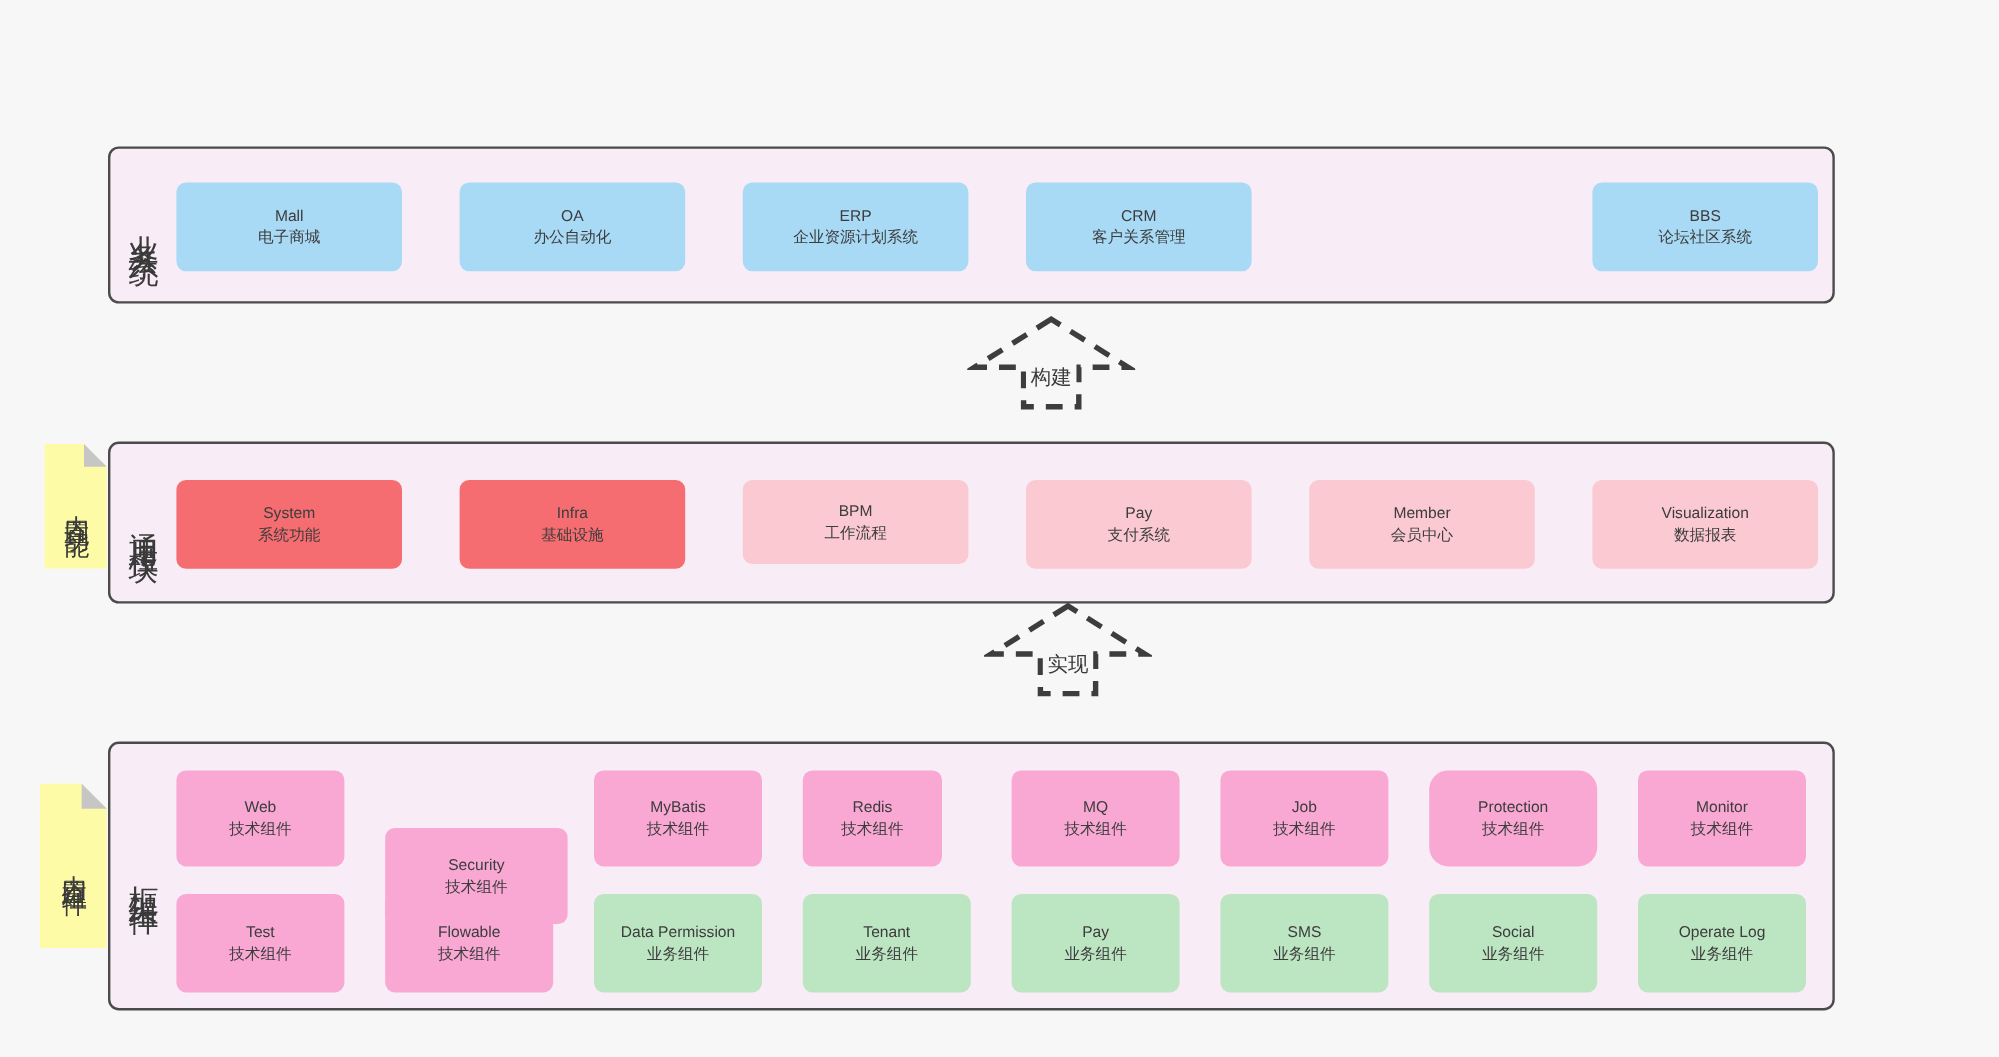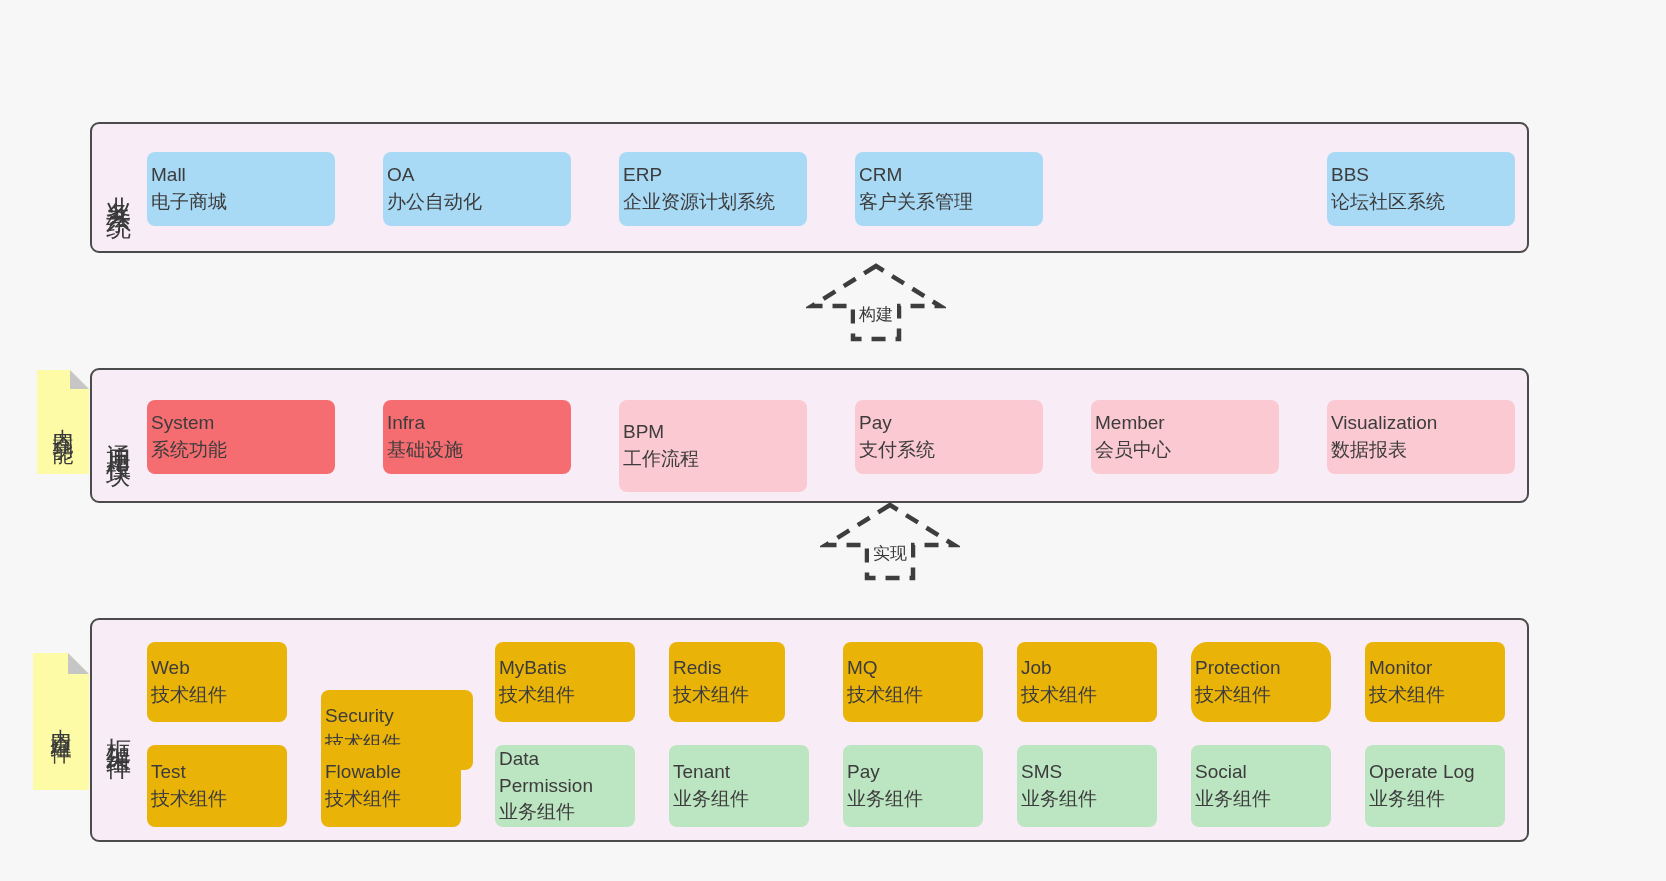--- a/index.html
+++ b/index.html
@@ -13,27 +13,27 @@
     background:#f8edf6; border:2px solid #4b4b4b; border-radius:9px;
   }
   .band-label {
     position:absolute; left:11px; top:50%; transform:translateY(-50%);
     writing-mode:vertical-rl; text-orientation:upright;
     font-size:25px; letter-spacing:6px; color:#3a3a3a; white-space:nowrap;
   }
   .box {
     position:absolute; box-sizing:border-box; border-radius:8px;
     display:flex; flex-direction:column; align-items:center; justify-content:center;
-    text-align:left; font-size:19px; line-height:1.4; padding:2px 4px;
+    text-align:center; font-size:13px; line-height:1.4; padding:2px 4px;
   }
   .box .en, .box .zh { display:block; width:100%; }
   .blue       { background:#a8d9f5; }
   .red        { background:#f66d71; }
   .pink       { background:#fbc9d2; }
-  .green      { background:#eab308; }
+  .green      { background:#f9a8d4; }
   .lightgreen { background:#bce5c2; }
   .sticky { position:absolute; }
   .sticky svg { display:block; }
   .sticky-label {
     position:absolute; left:50%; top:50%; transform:translate(-50%,-50%);
     writing-mode:vertical-rl; text-orientation:upright;
     font-size:21px; letter-spacing:5px; color:#3a3a3a; white-space:nowrap;
   }
   .arrow { position:absolute; width:140px; height:82px; }
   .arrow svg { display:block; }
@@ -90,21 +90,21 @@
   <div class="band" style="top:368px;height:135px;">
     <div class="band-label">通用模块</div>
     <div class="box red" style="left:55px;top:30px;width:188px;height:74px;">
       <span class="en">System</span>
       <span class="zh">系统功能</span>
     </div>
     <div class="box red" style="left:291px;top:30px;width:188px;height:74px;">
       <span class="en">Infra</span>
       <span class="zh">基础设施</span>
     </div>
-    <div class="box pink" style="left:527px;top:30px;width:188px;height:92px;">
+    <div class="box pink" style="left:527px;top:30px;width:188px;height:70px;">
       <span class="en">BPM</span>
       <span class="zh">工作流程</span>
     </div>
     <div class="box pink" style="left:763px;top:30px;width:188px;height:74px;">
       <span class="en">Pay</span>
       <span class="zh">支付系统</span>
     </div>
     <div class="box pink" style="left:999px;top:30px;width:188px;height:74px;">
       <span class="en">Member</span>
       <span class="zh">会员中心</span>

